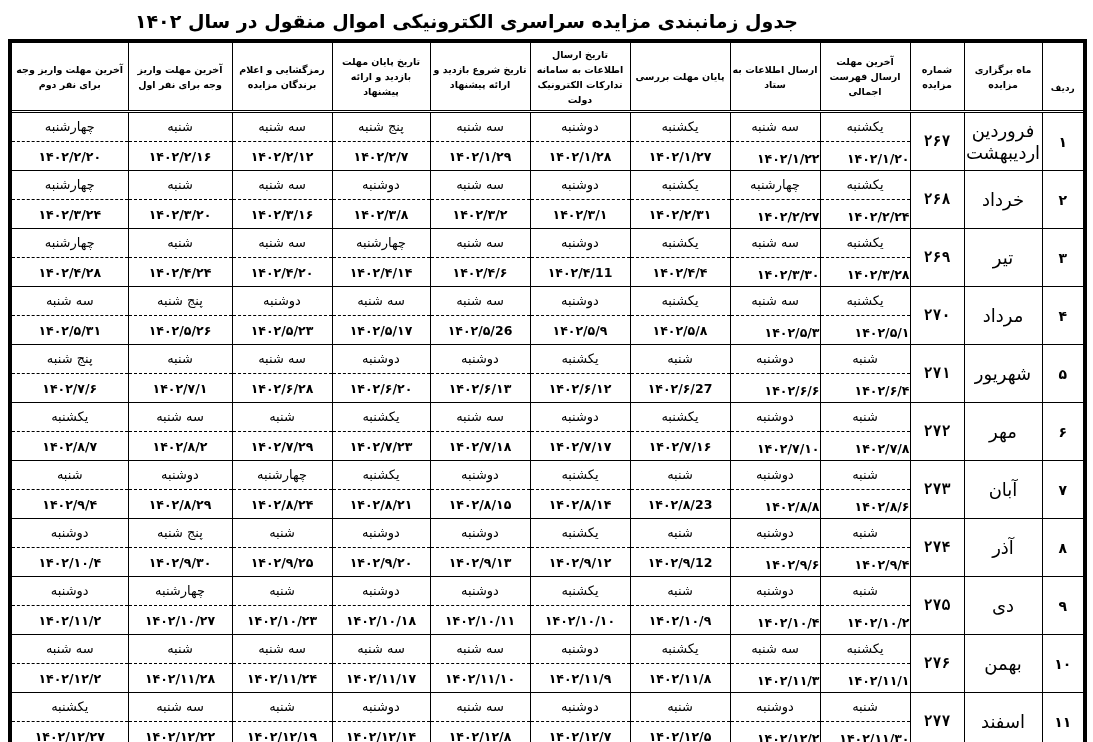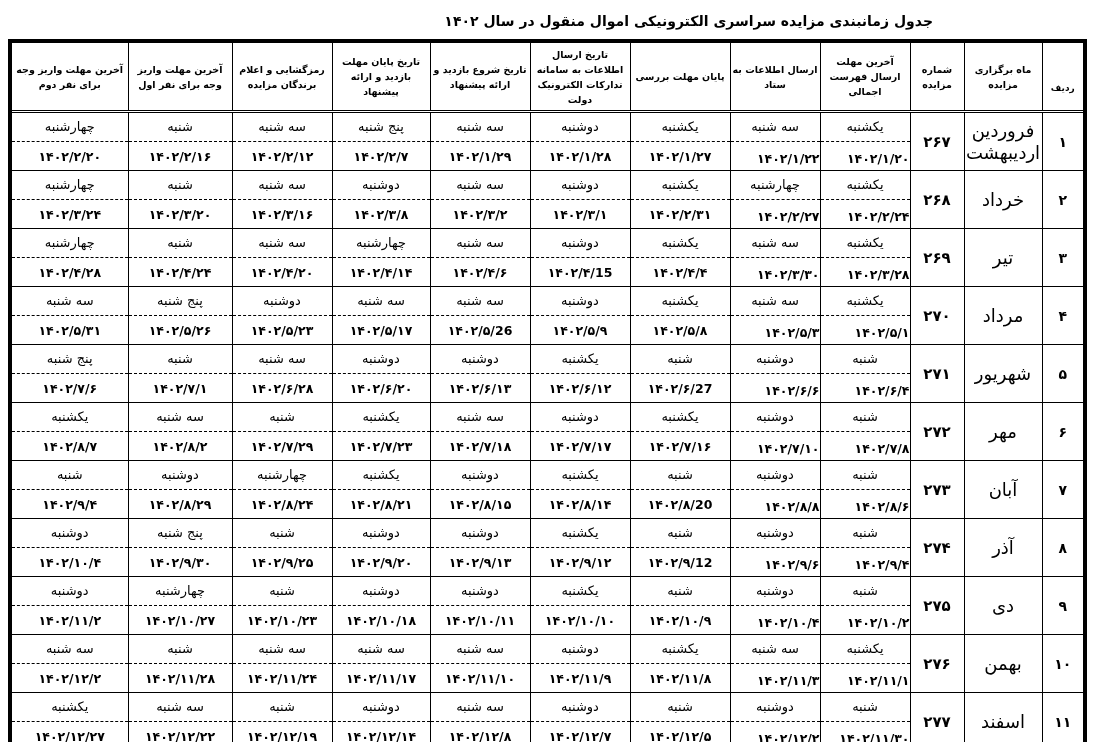--- a/index.html
+++ b/index.html
@@ -1,37 +1,37 @@
 <!DOCTYPE html>
 <html><head>
 <meta charset="utf-8">
 <style>
   html, body { margin:0; padding:0; background:#ffffff; }
   body { width:1093px; height:742px; overflow:hidden; font-family:"DejaVu Sans", sans-serif; color:#000; }
   .page { position:relative; width:1093px; height:742px; }
   .title {
-    position:absolute; top:6px; left:0; width:933px; text-align:right;
-    font-family:"DejaVu Sans", sans-serif; font-weight:bold; font-size:14px; direction:rtl;
+    position:absolute; top:6px; left:0; width:933px; text-align:center;
+    font-family:"DejaVu Sans", sans-serif; font-weight:bold; font-size:19px; direction:rtl;
     line-height:30px;
   }
   table.sched {
     position:absolute; top:39px; left:8px; width:1077px; height:698px;
     border-collapse:collapse; direction:rtl; table-layout:fixed;
     border:4px solid #000;
   }
   table.sched th {
     border:1px solid #000; font-weight:bold; font-size:9.5px; line-height:15px;
     padding:2px 2px; text-align:center; vertical-align:middle; height:51px;
     border-bottom:3px double #000;
   }
   table.sched th.rownum { font-size:9px; vertical-align:bottom; padding-bottom:14px; }
   table.sched td { border:1px solid #000; padding:0; text-align:center; vertical-align:middle; }
   td.rowid { font-size:14px; font-weight:bold; }
   td.month { font-size:18px; line-height:22px; }
-  td.num { font-size:15px; font-weight:bold; }
+  td.num { font-size:15px; font-weight:bold;font-family:Liberation Mono, monospace; }
   .cell { display:flex; flex-direction:column; height:57px; }
   .cell .day { height:28px; line-height:28px; font-size:13px; border-bottom:1px dashed #000; }
   .cell .date { height:28px; line-height:30px; font-size:12.5px; font-weight:bold; direction:rtl; }
   .cell.off .date { line-height:34px;margin-left:35px; }
 </style>
 </head>
 <body>
 
 <div class="page">
   <div class="title">جدول زمانبندی مزایده سراسری الکترونیکی اموال منقول در سال ۱۴۰۲</div>
@@ -204,21 +204,21 @@
           </td>
           <td>
             <div class="cell">
               <div class="day">یکشنبه</div>
               <div class="date">۱۴۰۲/۴/۴</div>
             </div>
           </td>
           <td>
             <div class="cell">
               <div class="day">دوشنبه</div>
-              <div class="date">۱۴۰۲/۴/15</div>
+              <div class="date">۱۴۰۲/۴/11</div>
             </div>
           </td>
           <td>
             <div class="cell">
               <div class="day">سه شنبه</div>
               <div class="date">۱۴۰۲/۴/۶</div>
             </div>
           </td>
           <td>
             <div class="cell">
@@ -434,21 +434,21 @@
           </td>
           <td>
             <div class="cell off">
               <div class="day">دوشنبه</div>
               <div class="date">۱۴۰۲/۸/۸</div>
             </div>
           </td>
           <td>
             <div class="cell">
               <div class="day">شنبه</div>
-              <div class="date">۱۴۰۲/۸/20</div>
+              <div class="date">۱۴۰۲/۸/23</div>
             </div>
           </td>
           <td>
             <div class="cell">
               <div class="day">یکشنبه</div>
               <div class="date">۱۴۰۲/۸/۱۴</div>
             </div>
           </td>
           <td>
             <div class="cell">

